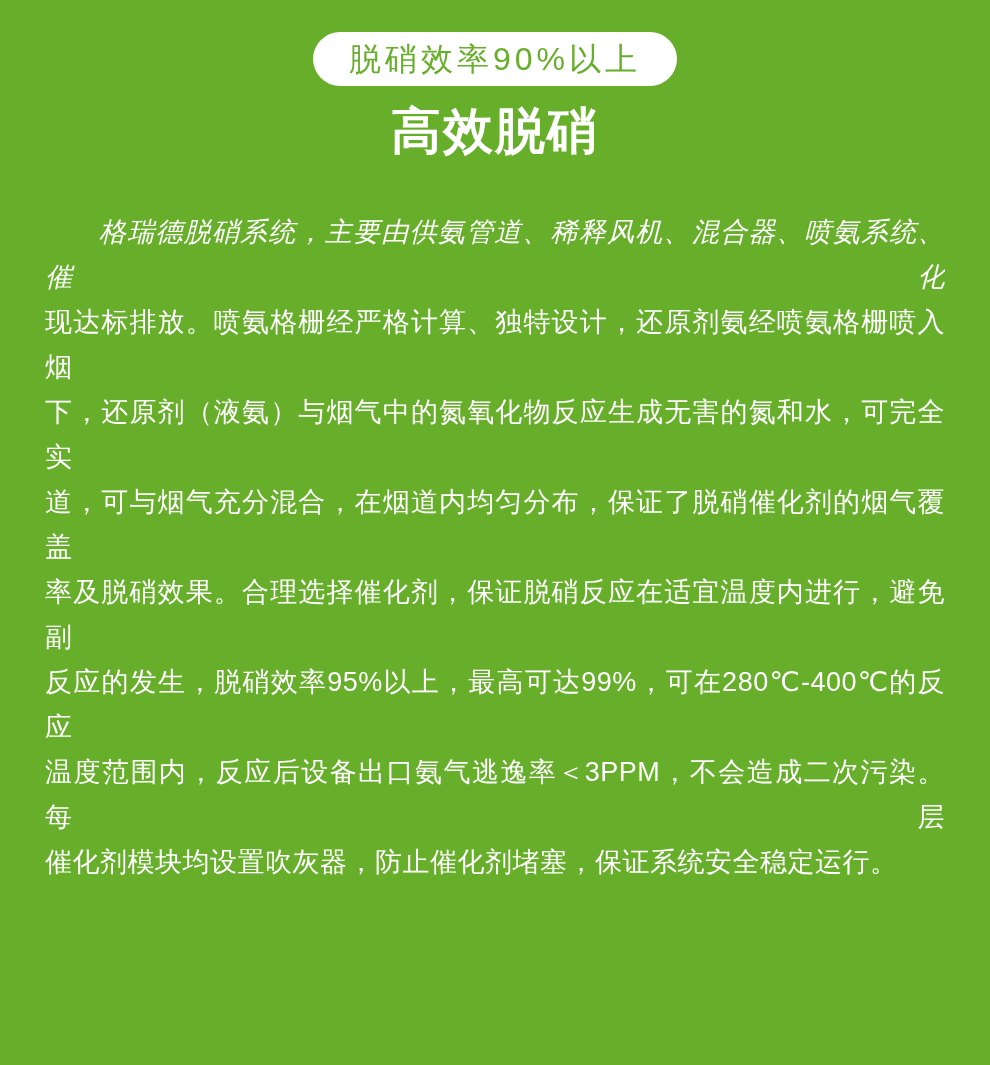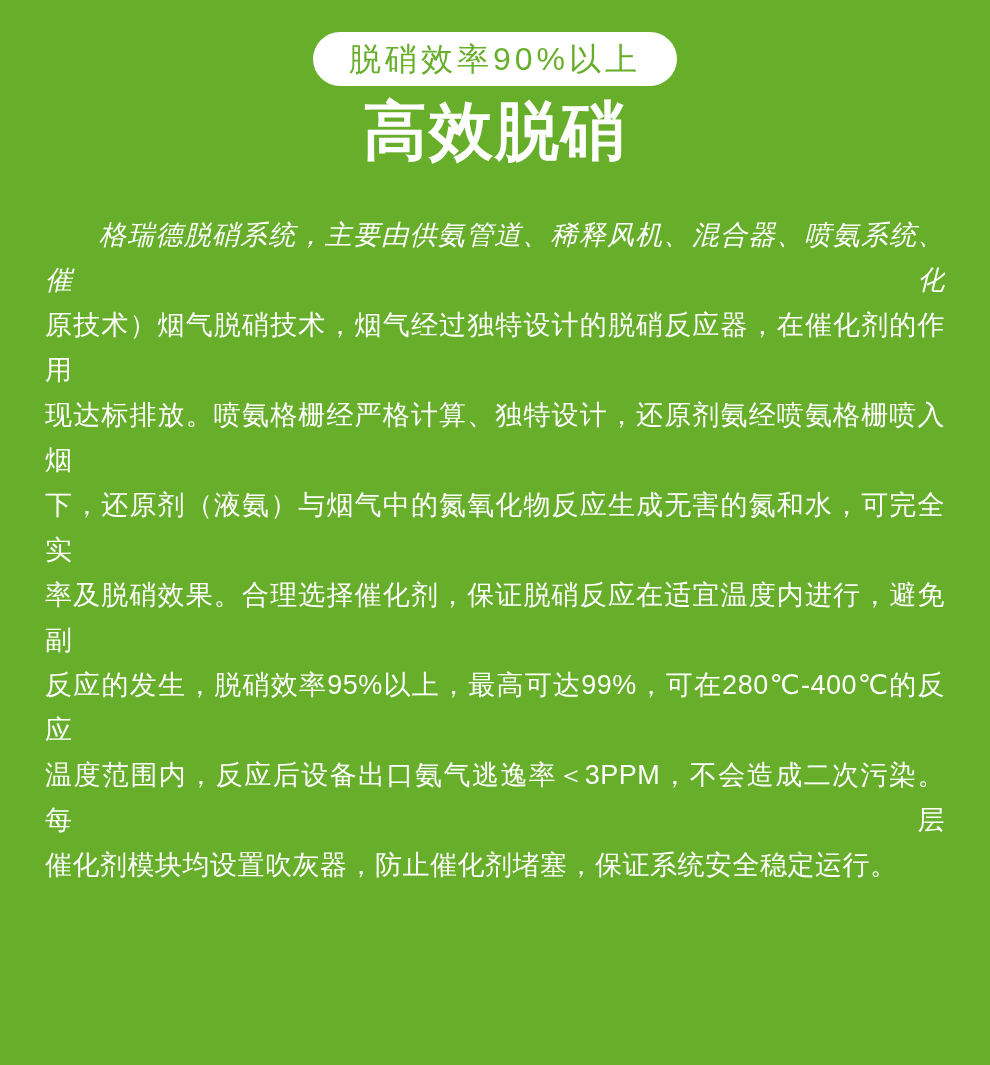--- a/index.html
+++ b/index.html
@@ -31,21 +31,21 @@
     height: 54px;
     line-height: 54px;
     border-radius: 27px;
     padding: 0 36px;
     font-size: 32px;
     letter-spacing: 4px;
   }
   .page-title {
     margin-top: 6px;
     text-align: center;
-    font-size: 64px;
+    font-size: 50px;
     line-height: 78px;
     font-weight: 800;
     letter-spacing: 2px;
   }
   .para {
     margin-top: 40px;
     font-size: 27px;
     line-height: 45px;
     letter-spacing: 0.5px;
   }
@@ -71,22 +71,22 @@
 <div class="page">
 
   <div class="badge-row">
     <span class="badge">脱硝效率90%以上</span>
   </div>
 
   <h1 class="page-title">高效脱硝</h1>
 
   <div class="para">
     <div class="para-line indent">格瑞德脱硝系统，主要由供氨管道、稀释风机、混合器、喷氨系统、催化</div>
-    <div class="para-line">原技术）烟气脱硝技术，烟气经过独特设计的脱硝反应器，在催化剂的作用</div>
     <div class="para-line">现达标排放。喷氨格栅经严格计算、独特设计，还原剂氨经喷氨格栅喷入烟</div>
     <div class="para-line">下，还原剂（液氨）与烟气中的氮氧化物反应生成无害的氮和水，可完全实</div>
+    <div class="para-line">道，可与烟气充分混合，在烟道内均匀分布，保证了脱硝催化剂的烟气覆盖</div>
     <div class="para-line">率及脱硝效果。合理选择催化剂，保证脱硝反应在适宜温度内进行，避免副</div>
     <div class="para-line">反应的发生，脱硝效率95%以上，最高可达99%，可在280℃-400℃的反应</div>
     <div class="para-line">温度范围内，反应后设备出口氨气逃逸率＜3PPM，不会造成二次污染。每层</div>
     <div class="para-line last">催化剂模块均设置吹灰器，防止催化剂堵塞，保证系统安全稳定运行。</div>
   </div>
 
 </div>
 
 </body></html>

